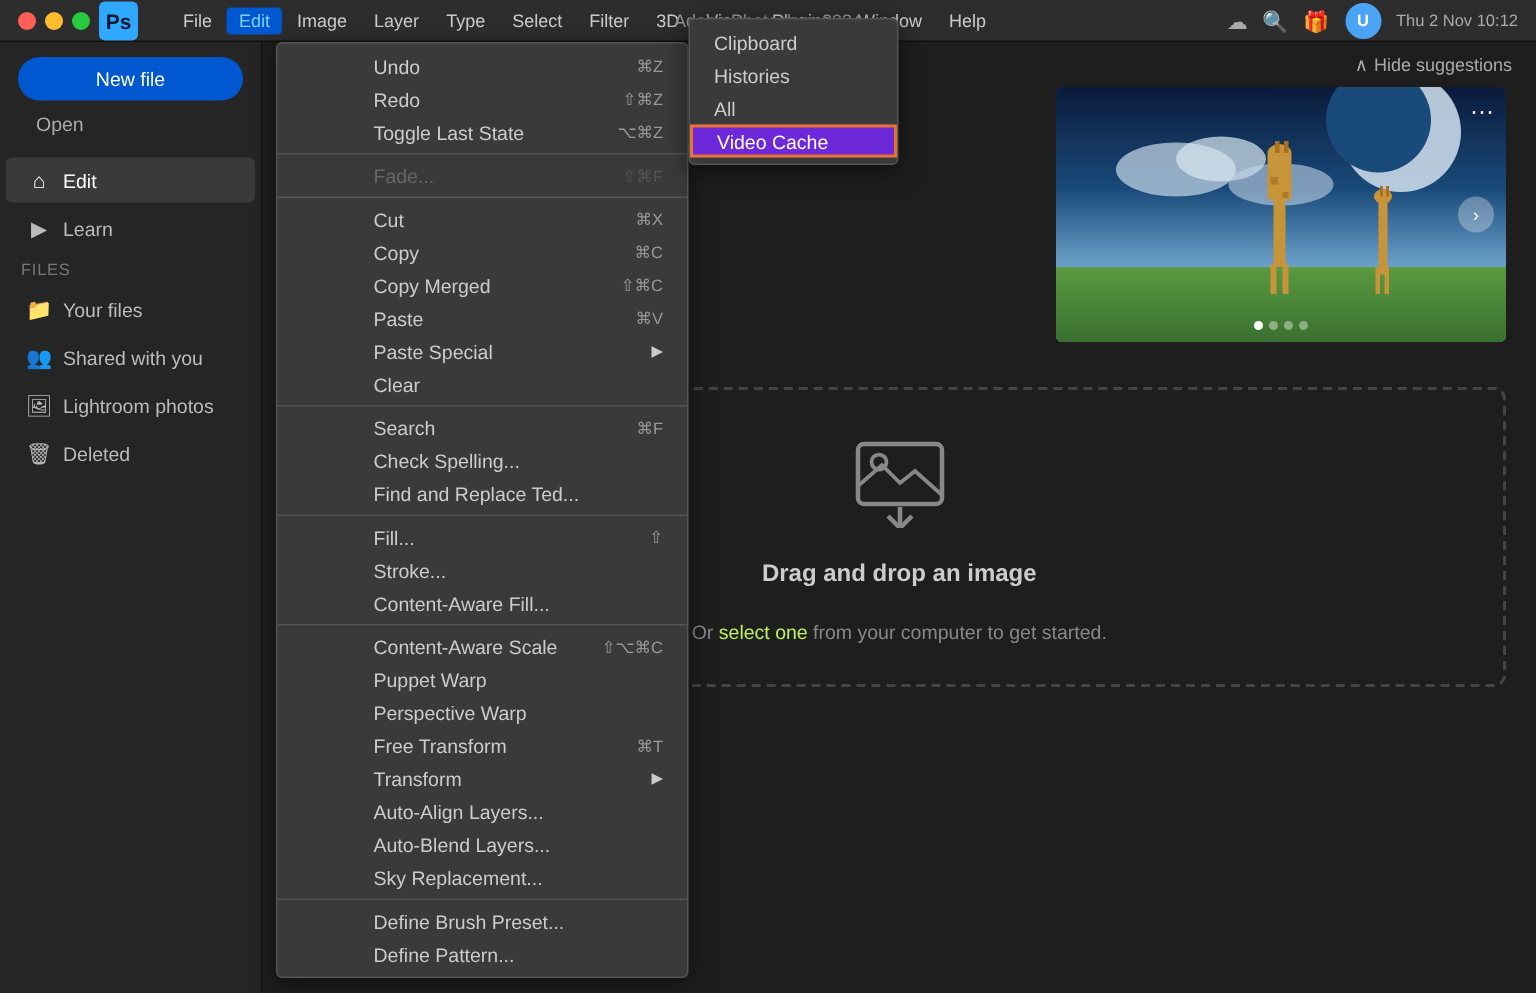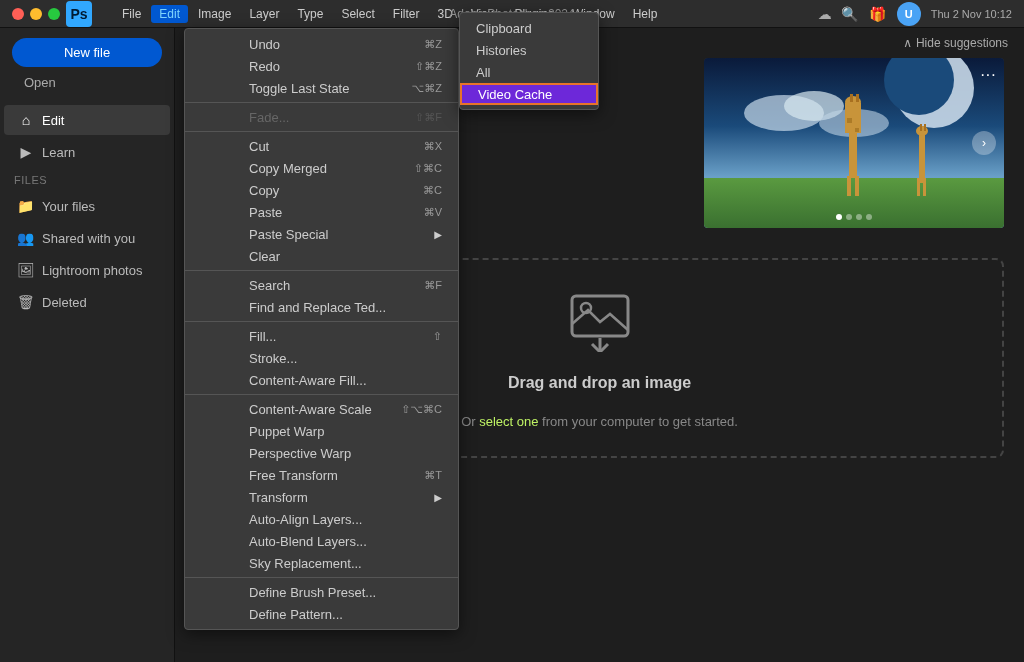--- a/index.html
+++ b/index.html
@@ -246,42 +246,45 @@
   <div class="dd-item disabled">
       <span class="dd-item-label">Fade...</span>
       <span class="dd-shortcut" style="color:#555;">⇧⌘F</span>
     </div>
   <div class="dd-separator"></div>
   <div class="dd-item">
       <span class="dd-item-label">Cut</span>
       <span class="dd-shortcut">⌘X</span>
     </div>
   <div class="dd-item">
+      <span class="dd-item-label">Copy</span>
+      <span class="dd-shortcut">⌘C</span>
+    </div>
+  <div class="dd-item">
       <span class="dd-item-label">Copy Merged</span>
       <span class="dd-shortcut">⇧⌘C</span>
     </div>
   <div class="dd-item">
-      <span class="dd-item-label">Copy</span>
-      <span class="dd-shortcut">⌘C</span>
-    </div>
-  <div class="dd-item">
       <span class="dd-item-label">Paste</span>
       <span class="dd-shortcut">⌘V</span>
     </div>
   <div class="dd-item">
       <span class="dd-item-label">Paste Special</span>
       <span class="dd-arrow">▶</span>
     </div>
   <div class="dd-item">
       <span class="dd-item-label">Clear</span>
     </div>
   <div class="dd-separator"></div>
   <div class="dd-item">
       <span class="dd-item-label">Search</span>
       <span class="dd-shortcut">⌘F</span>
+    </div>
+  <div class="dd-item">
+      <span class="dd-item-label">Check Spelling...</span>
     </div>
   <div class="dd-item">
       <span class="dd-item-label">Find and Replace Ted...</span>
     </div>
   <div class="dd-separator"></div>
   <div class="dd-item">
       <span class="dd-item-label">Fill...</span>
       <span class="dd-shortcut">⇧</span>
     </div>
   <div class="dd-item">

